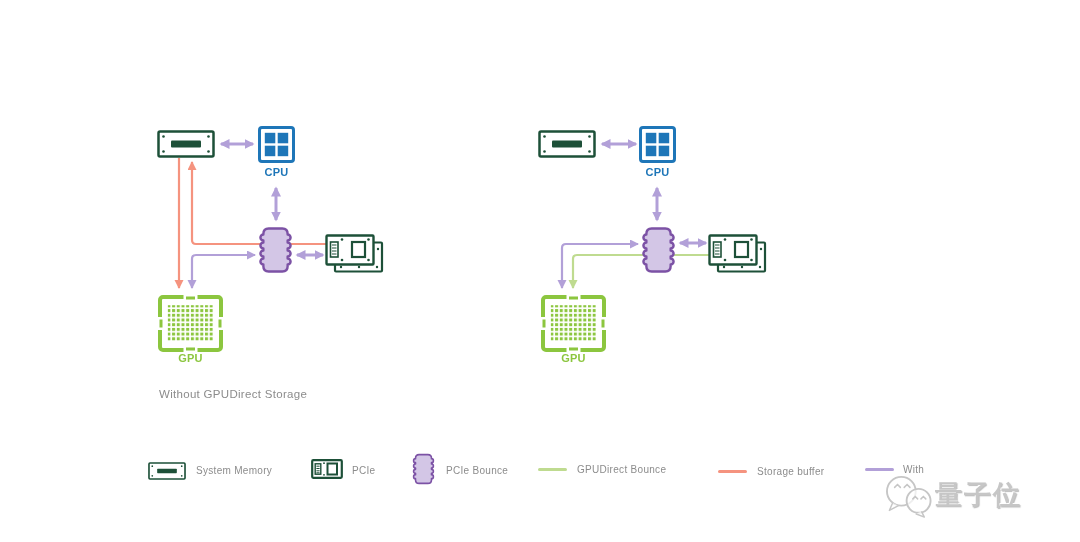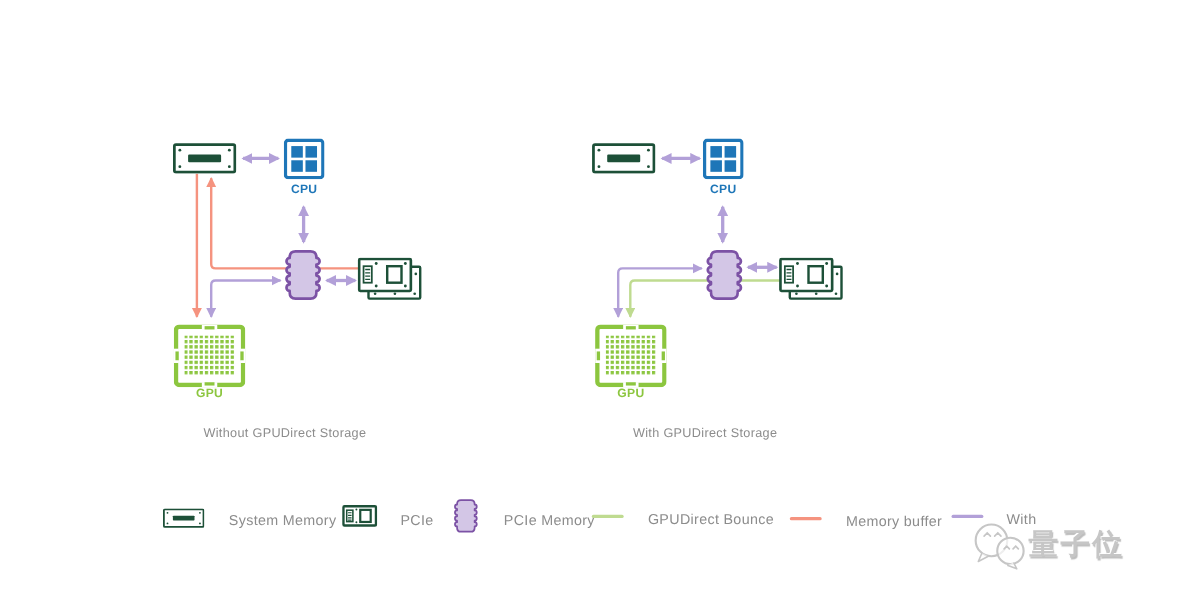--- a/index.html
+++ b/index.html
@@ -5,22 +5,22 @@
   html,body{margin:0;padding:0;background:#fff;}
   .stage{position:relative;width:1080px;height:542px;background:#fff;overflow:hidden;
          font-family:"Liberation Sans",sans-serif;}
   #lines{position:absolute;left:0;top:0;z-index:1;}
   .icon{position:absolute;z-index:2;}
   .icon svg{display:block;}
   .lbl{position:absolute;z-index:2;font-size:11px;font-weight:bold;text-align:center;letter-spacing:.3px;}
   .lbl-cpu{color:var(--blue);}
   .lbl-gpu{color:var(--gpu-green);}
   .caption{position:absolute;z-index:2;font-size:11.5px;color:var(--text-gray);
-           text-align:center;letter-spacing:.3px;}
-  .leg-label{position:absolute;z-index:2;font-size:13px;color:var(--text-gray);letter-spacing:.3px;white-space:nowrap;margin-left:12px;}
+           text-align:left;letter-spacing:.3px;}
+  .leg-label{position:absolute;z-index:2;font-size:10px;color:var(--text-gray);letter-spacing:.3px;white-space:nowrap;}
   .swatch{position:absolute;z-index:2;width:29px;height:3px;border-radius:2px;}
   .sw-green{background:var(--green);}
   .sw-pink{background:var(--pink);}
   .sw-purple{background:var(--purple);}
   .watermark{position:absolute;z-index:3;}
   .wm-text{position:absolute;left:52px;top:3px;font-size:27px;font-weight:bold;
            color:var(--watermark-gray);letter-spacing:2px;white-space:nowrap;
            text-shadow:-1px -1px 0 #ffffff,1px 1px 1px #bdbdbd;}
   .dg-s{stroke:var(--dark-green);}
   .dg-f{fill:var(--dark-green);}
@@ -184,48 +184,47 @@
     <svg width="59" height="40">
         <use href="#sym-nvme"></use>
       </svg>
   </div>
   <div class="icon" style="left:541px;top:295px">
     <svg width="65" height="57">
         <use href="#sym-gpu"></use>
       </svg>
   </div>
   <div class="lbl lbl-gpu" style="left:541px;top:352px;width:65px">GPU</div>
-  <div class="caption" style="left:541px;top:388px;width:200px">With GPUDirect Storage</div>
 
   <div class="icon" style="left:148px;top:462px">
     <svg width="38" height="18" viewBox="0 0 58 28" preserveAspectRatio="none">
         <use href="#sym-sysmem"></use>
       </svg>
   </div>
   <div class="leg-label" style="left:196px;top:465px">System Memory</div>
 
   <div class="icon" style="left:311px;top:459px">
     <svg width="32" height="20">
         <use href="#sym-nvme-s"></use>
       </svg>
   </div>
   <div class="leg-label" style="left:352px;top:465px">PCIe</div>
 
   <div class="icon" style="left:412px;top:453px">
     <svg width="23" height="32" viewBox="0 0 36 48" preserveAspectRatio="none">
         <use href="#sym-switch"></use>
       </svg>
   </div>
-  <div class="leg-label" style="left:446px;top:465px">PCIe Memory</div>
+  <div class="leg-label" style="left:446px;top:465px">PCIe Bounce</div>
 
   <div class="swatch sw-green" style="left:538px;top:468px"></div>
   <div class="leg-label" style="left:577px;top:464px">GPUDirect Bounce</div>
 
   <div class="swatch sw-pink" style="left:718px;top:470px"></div>
-  <div class="leg-label" style="left:757px;top:466px">Memory buffer</div>
+  <div class="leg-label" style="left:757px;top:466px">Storage buffer</div>
 
   <div class="swatch sw-purple" style="left:865px;top:468px"></div>
   <div class="leg-label" style="left:903px;top:464px">With</div>
 
   <div class="watermark" style="left:883px;top:474px;width:170px;height:50px">
     <svg width="52" height="46" viewBox="0 0 54 48">
       <circle cx="19" cy="18" r="15" fill="rgba(255,255,255,0.55)" stroke="#c6c6c6" stroke-width="2"></circle>
       <path d="M10,30 L6.5,38 L16,33" fill="rgba(255,255,255,0.55)" stroke="#c6c6c6" stroke-width="1.5" stroke-linejoin="round"></path>
       <path d="M12,14 l3,-3 l3,3" fill="none" stroke="#c6c6c6" stroke-width="1.6" stroke-linecap="round"></path>
       <path d="M22,14 l3,-3 l3,3" fill="none" stroke="#c6c6c6" stroke-width="1.6" stroke-linecap="round"></path>

